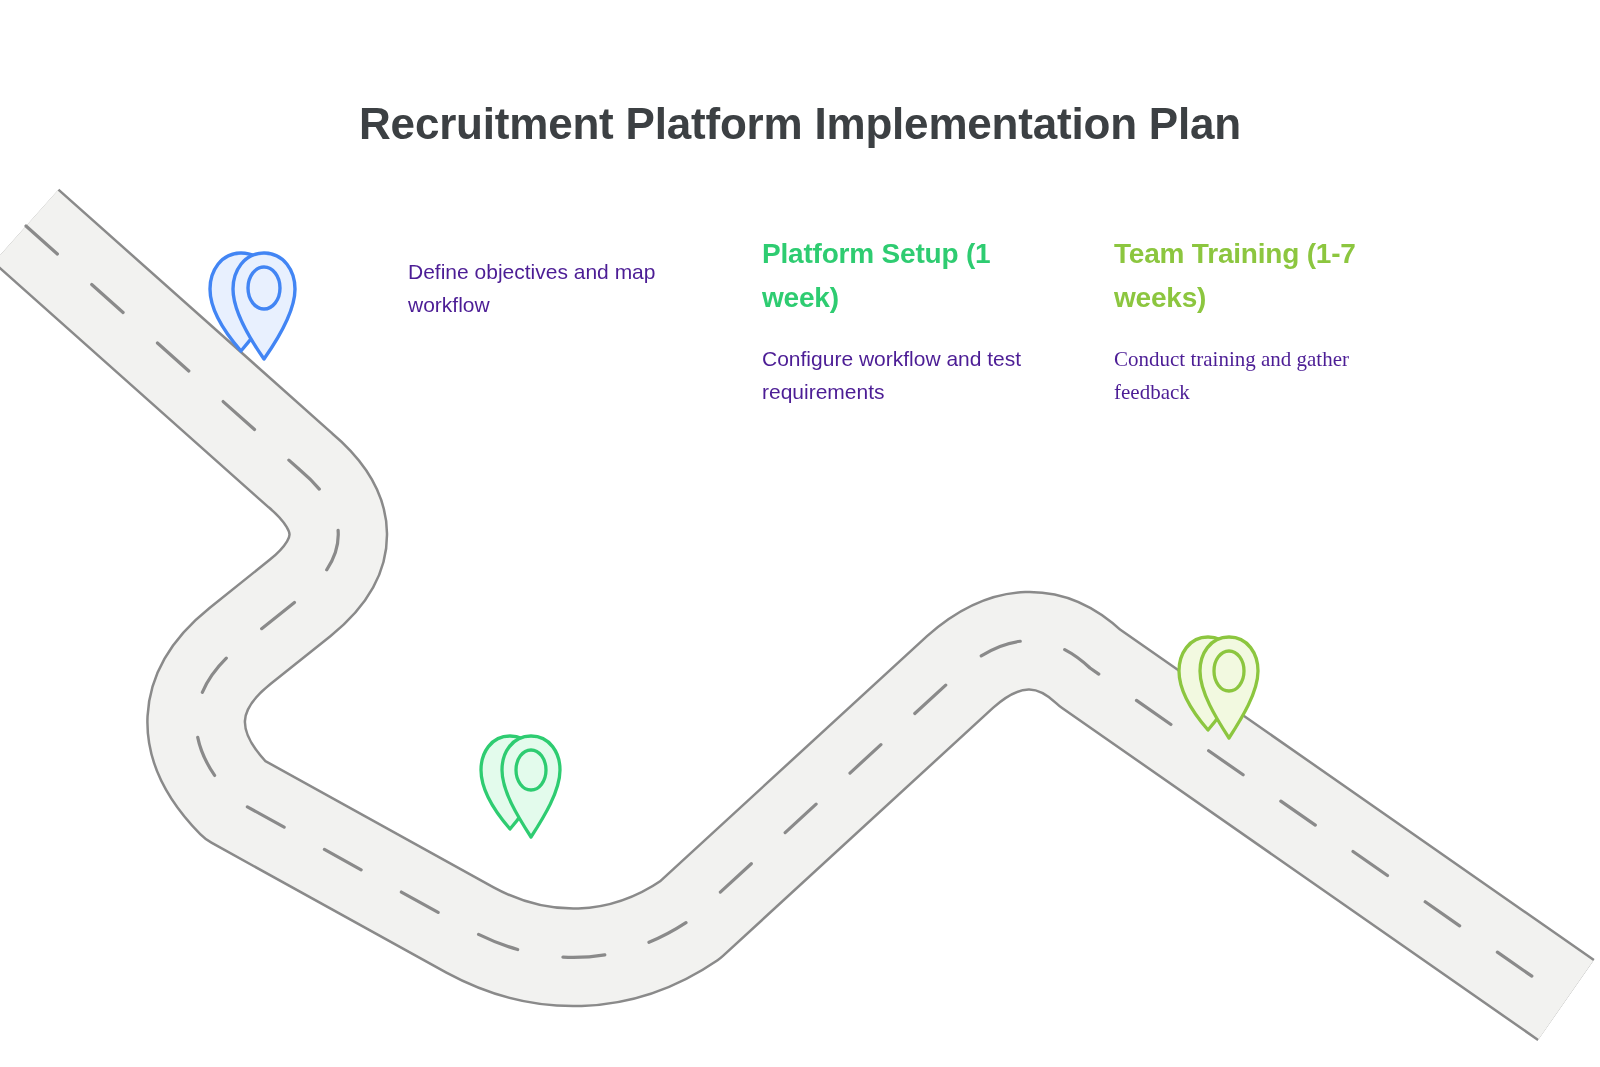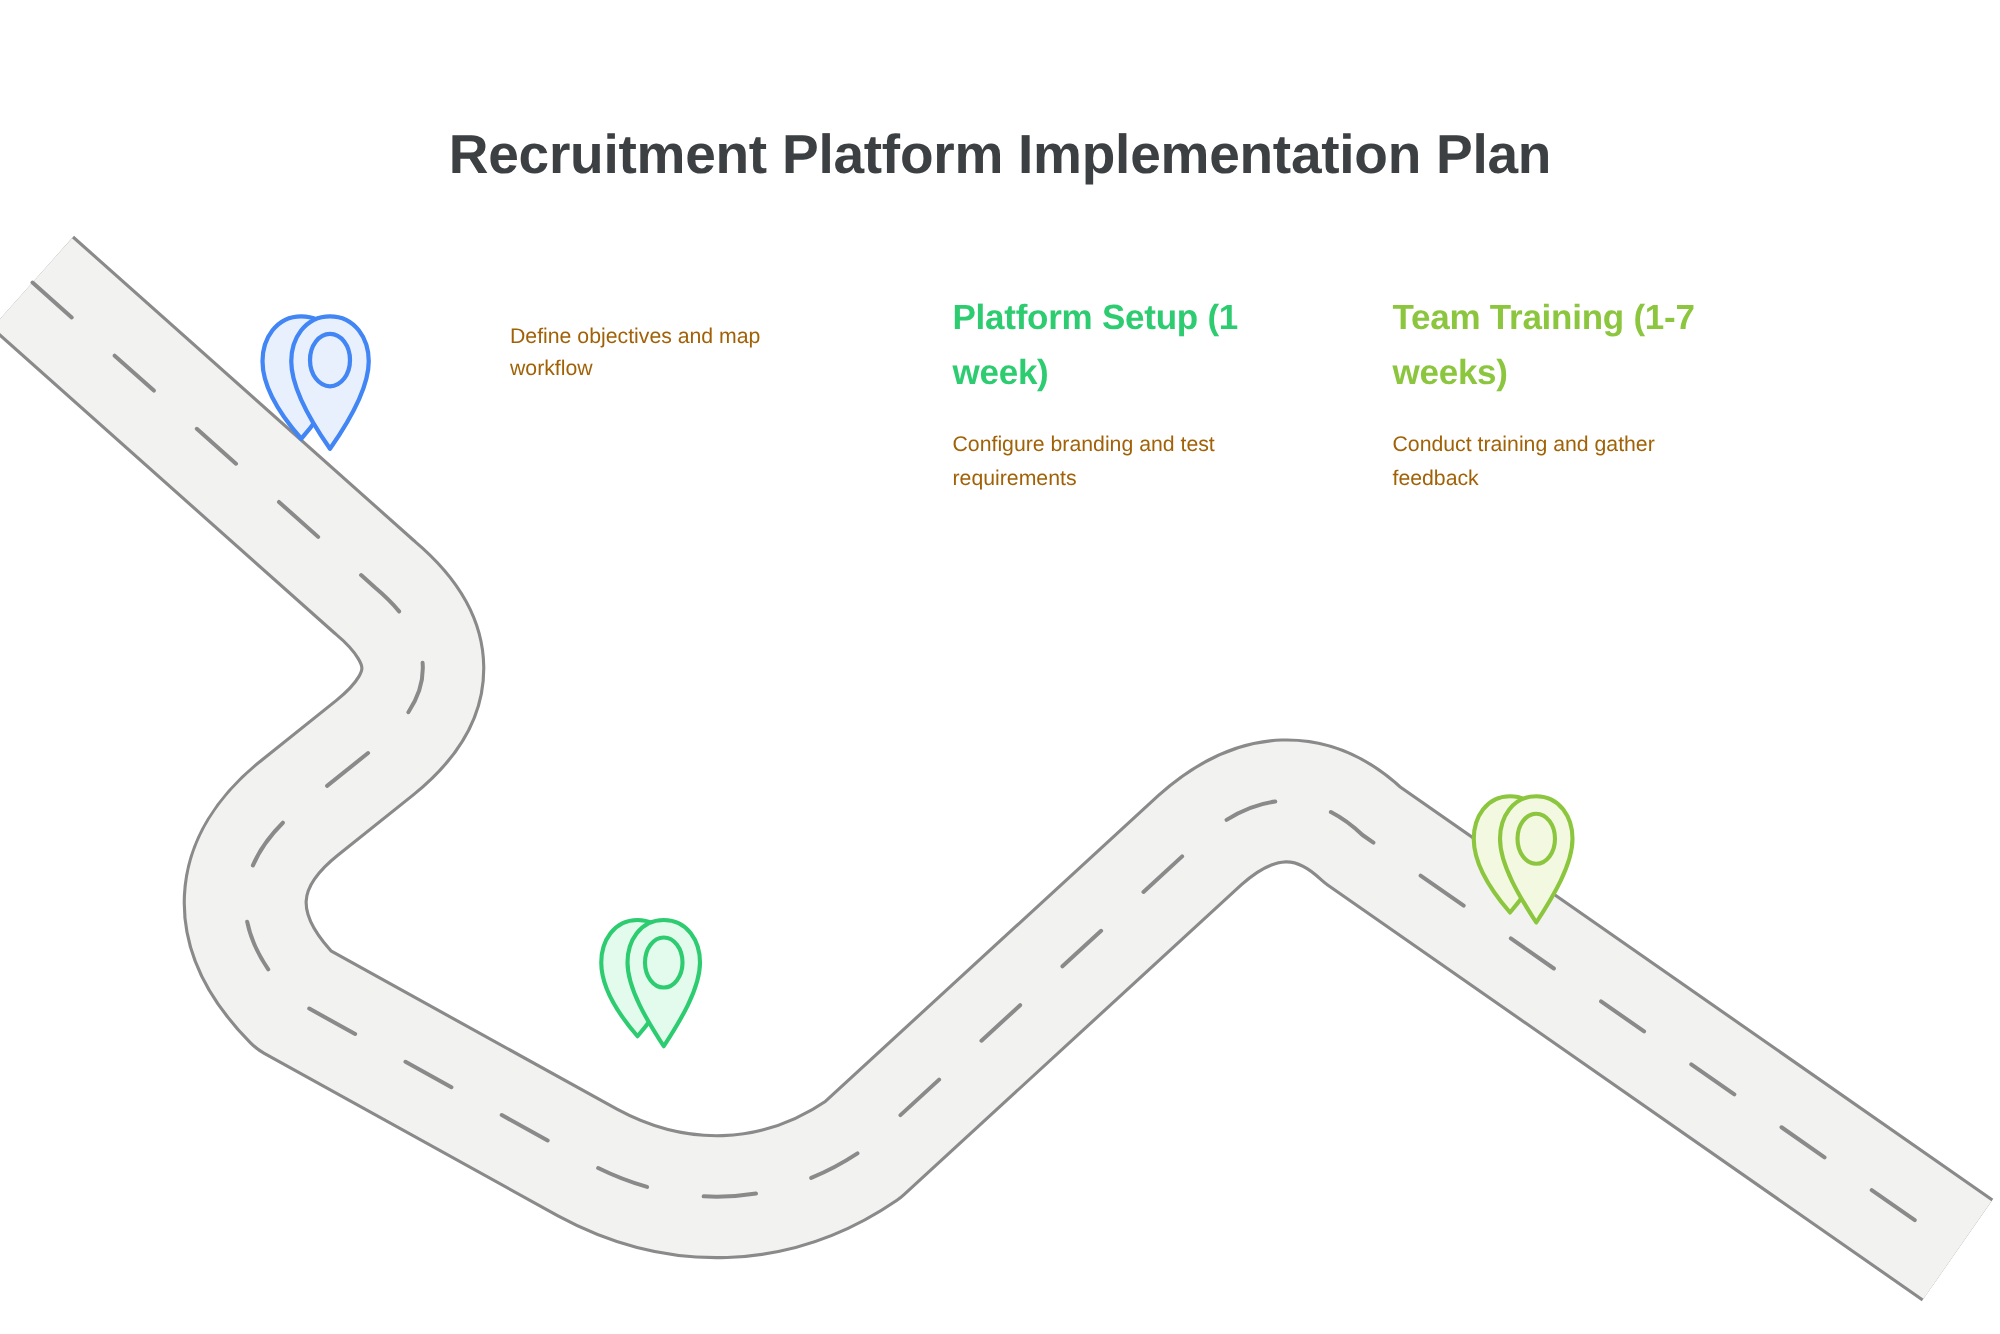--- a/index.html
+++ b/index.html
@@ -43,32 +43,32 @@
     top: 232px;
   }
   .step-heading {
     font-size: 28px;
     font-weight: bold;
     line-height: 1.56;
     margin: 0;
     letter-spacing: -0.2px;
   }
   .step-desc {
-    font-size: 17px;
+    font-size: 21px;
     font-weight: normal;
-    color: #a16207;
+    color: #4c1d95;
     line-height: 1.55;
     margin: 0;
   }
   #col-0 { left: 408px; width: 262px; }
   #col-0 .step-desc { margin-top: 24px; }
   #col-1 { left: 762px; width: 262px; }
   #col-1 .step-desc { margin-top: 24px; }
   #col-2 { left: 1114px; width: 262px; }
-  #col-2 .step-desc { margin-top: 24px; }
+  #col-2 .step-desc { margin-top: 24px; font-family: Liberation Serif, serif; }
 </style>
 </head>
 <body style="background: rgb(255, 255, 255);">
 
 <div id="canvas">
 
   <svg id="road-layer" viewBox="0 0 1600 1067" xmlns="http://www.w3.org/2000/svg">
     <defs>
 
       <path id="roadCenter" d="
@@ -118,21 +118,21 @@
   </svg>
 
   <div id="page-title" style="color: rgb(60, 64, 67);">Recruitment Platform Implementation Plan</div>
 
   <div class="step-col" id="col-0">
     <div class="step-desc">Define objectives and map workflow</div>
   </div>
 
   <div class="step-col" id="col-1">
     <div class="step-heading" style="color: rgb(46, 204, 113);">Platform Setup (1 week)</div>
-    <div class="step-desc">Configure branding and test requirements</div>
+    <div class="step-desc">Configure workflow and test requirements</div>
   </div>
 
   <div class="step-col" id="col-2">
     <div class="step-heading" style="color: rgb(140, 198, 63);">Team Training (1-7 weeks)</div>
     <div class="step-desc">Conduct training and gather feedback</div>
   </div>
 
 </div>
 
 </body></html>

